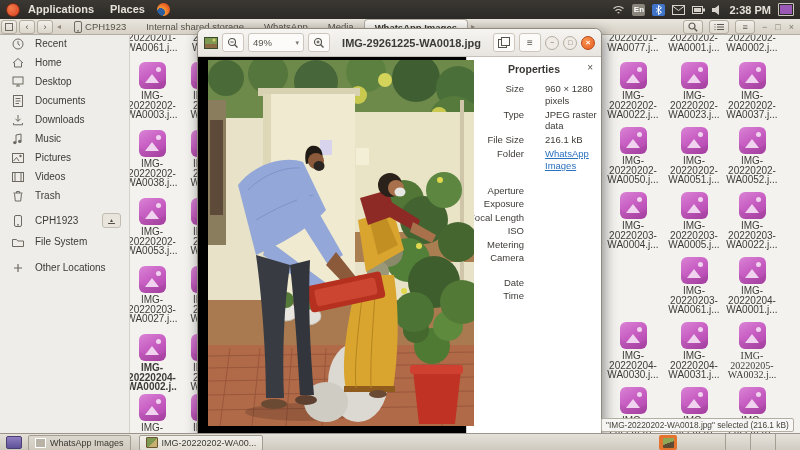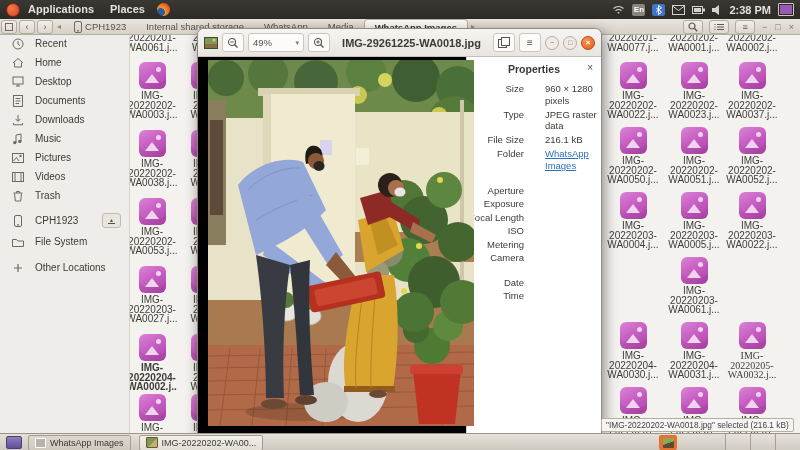--- a/index.html
+++ b/index.html
@@ -372,20 +372,27 @@
         </div>
         <div class="fname">IMG-20220203-WA0022.j...</div>
       </div>
       <div class="gcell" style="left: 665px; top: 257px;">
         <div class="thumb">
           <span class="mtn"></span>
           <span class="dot"></span>
         </div>
         <div class="fname">IMG-20220203-WA0061.j...</div>
       </div>
+      <div class="gcell" style="left: 723px; top: 257px;">
+        <div class="thumb">
+          <span class="mtn"></span>
+          <span class="dot"></span>
+        </div>
+        <div class="fname">IMG-20220204-WA0001.j...</div>
+      </div>
       <div class="gcell" style="left: 604px; top: 322px;">
         <div class="thumb">
           <span class="mtn"></span>
           <span class="dot"></span>
         </div>
         <div class="fname">IMG-20220204-WA0030.j...</div>
       </div>
       <div class="gcell" style="left: 665px; top: 322px;">
         <div class="thumb">
           <span class="mtn"></span>

